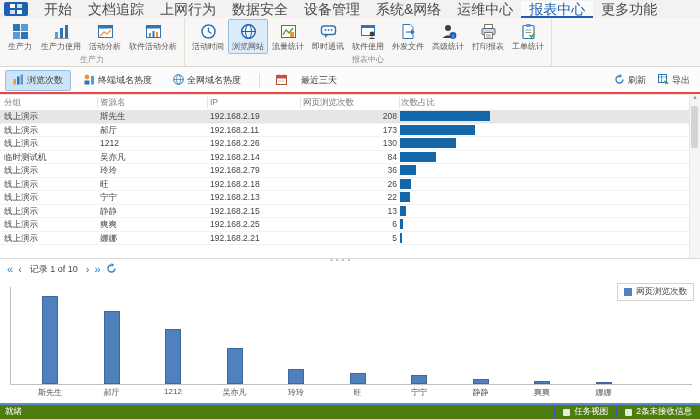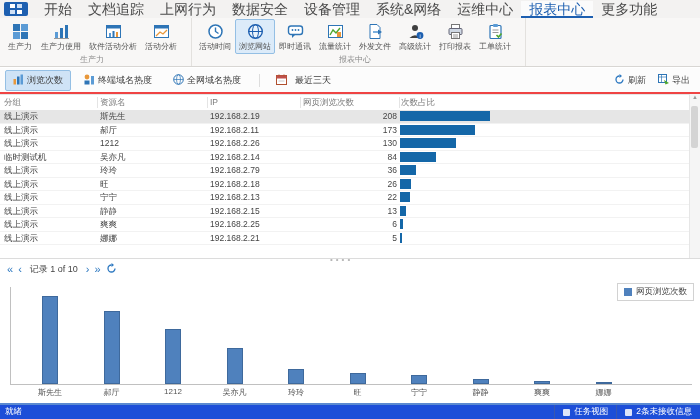--- a/index.html
+++ b/index.html
@@ -8,37 +8,37 @@
   
   .tabs-row{position:absolute;top:0;left:0;right:0;height:18px;background:#f3f2f1;
     display:flex;align-items:flex-end;border-bottom:1px solid #e2e0dd;}
   .app-btn{width:24px;height:14px;background:#1d5fb0;border-radius:2px;margin:0 8px 2px 4px;
     display:flex;align-items:center;justify-content:center;}
   .tab{padding:0 8px;font-size:14px;color:#4a4a4a;height:17px;line-height:17px;white-space:nowrap;}
   .tab.active{color:#1d5fb0;border-bottom:2px solid #1d5fb0;background:#fbfbfb;height:15px;}
   
   .ribbon{position:absolute;top:18px;left:0;right:0;height:48px;background:#f8f7f6;
     border-bottom:1px solid #d8d6d3;display:flex;}
-  .rgroup{display:flex;flex-direction:column;border-right:1px solid #e3e1de;padding:1px 10px 0 3px;}
+  .rgroup{display:flex;flex-direction:column;border-right:1px solid #e3e1de;padding:1px 3px 0 3px;}
   .rbtns{display:flex;align-items:flex-start;flex:1;}
   .rbtn{display:flex;flex-direction:column;align-items:center;gap:1px;padding:2px 3px 1px 3px;
     border:1px solid transparent;border-radius:2px;min-width:26px;}
   .rbtn.selected{background:#dcebf9;border-color:#94bfe4;}
   .rlabel{font-size:8px;color:#555;white-space:nowrap;}
   .ricon{height:18px;display:flex;align-items:center;}
   .rgroup-label{text-align:center;font-size:8px;color:#8a8a8a;height:11px;line-height:10px;}
   
   .toolbar{position:absolute;top:68px;left:0;right:0;height:24px;background:#fcfcfc;
     border-bottom:5px solid #ef4444;display:flex;align-items:center;font-size:9px;color:#3c3c3c;}
   .vtabs{display:flex;align-items:center;}
   .vtab{display:flex;align-items:center;gap:3px;padding:3px 7px;margin-left:5px;
     border:1px solid transparent;border-radius:2px;white-space:nowrap;}
   .vtab.selected{background:#cfe3f6;border-color:#94bfe4;}
   .tb-sep{width:1px;height:13px;background:#ddd;margin:0 10px;}
-  .datefilter{display:flex;align-items:center;gap:8px;padding:3px 6px;white-space:nowrap;}
+  .datefilter{display:flex;align-items:center;gap:14px;padding:3px 6px;white-space:nowrap;}
   .tb-right{margin-left:auto;display:flex;align-items:center;gap:12px;margin-right:10px;}
   .tb-action{display:flex;align-items:center;gap:3px;color:#444;white-space:nowrap;}
   
   .thead{position:absolute;top:94px;left:0;right:10px;height:15px;background:#fff;
     border-top:1px solid #e6e6e6;border-bottom:1px solid #cccccc;font-size:8.5px;color:#7a7a7a;}
   .hc{position:absolute;top:2px;white-space:nowrap;}
   .h0{left:4px}.h1{left:100px}.h2{left:210px}.h3{left:303px}.h4{left:401px}
   .hdiv{position:absolute;top:2px;bottom:2px;width:1px;background:#e4e4e4;}
   .tbody{position:absolute;top:110px;left:0;right:10px;}
   .trow{position:relative;height:12.5px;border-bottom:1px solid #f2f2f2;font-size:8.5px;color:#454545;}
@@ -60,21 +60,21 @@
   .chart{position:absolute;top:279px;left:0;right:0;height:124px;background:#fff;}
   .axis-y{position:absolute;left:10px;top:8px;width:1px;height:98px;background:#c0c0c0;}
   .axis-x{position:absolute;left:10px;right:8px;top:105px;height:1px;background:#c0c0c0;}
   .cbar{position:absolute;width:16px;background:#4f81bd;border:1px solid #3e699c;box-sizing:border-box;}
   .clabel{position:absolute;top:108px;width:60px;text-align:center;font-size:8px;color:#555;white-space:nowrap;}
   .legend{position:absolute;right:6px;top:4px;border:1px solid #d2d2d2;background:#fff;
     padding:2px 6px;font-size:8.5px;color:#444;display:flex;align-items:center;gap:4px;}
   .legend-sw{width:8px;height:8px;background:#4f81bd;}
   
   .status-accent{position:absolute;left:0;right:0;bottom:14px;height:2px;background:#5b8ad1;}
-  .statusbar{position:absolute;left:0;right:0;bottom:0;height:14px;background:#1d4ed8;color:#fff;
+  .statusbar{position:absolute;left:0;right:0;bottom:0;height:14px;background:#4d7c0f;color:#fff;
     display:flex;align-items:center;font-size:8.5px;gap:34px;}
   .sb-left{padding-left:5px;}
   .sb-right{margin-left:auto;display:flex;align-items:center;height:100%;}
   .sseg{display:flex;align-items:center;padding:0 8px;height:100%;border-left:1px solid #3a57ae;white-space:nowrap;}
   .sicon{width:7px;height:7px;background:#fff;opacity:.85;border-radius:1px;margin-right:4px;display:inline-block;}
   
   .watermark{position:absolute;left:500px;top:383px;display:flex;align-items:center;gap:3px;z-index:9;}
   .sticker{width:19px;height:19px;border-radius:50%;
     background:conic-gradient(#e04040,#f2a93b,#65a83e,#3b6fc4,#8e4fb8,#e04040);
     box-shadow:0 0 0 1.5px #fff inset;}
@@ -135,37 +135,37 @@
                   <rect x="12" y="2" width="3" height="13" fill="#2e75b6"></rect>
                 </svg>
               </span>
               <span class="rlabel">生产力使用</span>
             </div>
             <div class="rbtn">
               <span class="ricon">
                 <svg width="17" height="17" viewBox="0 0 17 17">
                   <rect x="1.5" y="2.5" width="14" height="12" fill="#fff" stroke="#2e75b6"></rect>
                   <rect x="1.5" y="2.5" width="14" height="3" fill="#2e75b6"></rect>
+                  <polyline points="3,13 7,9 10,11 14,7" stroke="#e8973a" fill="none" stroke-width="1.3"></polyline>
+                </svg>
+              </span>
+              <span class="rlabel">活动分析</span>
+            </div>
+            <div class="rbtn">
+              <span class="ricon">
+                <svg width="17" height="17" viewBox="0 0 17 17">
+                  <rect x="1.5" y="2.5" width="14" height="12" fill="#fff" stroke="#2e75b6"></rect>
+                  <rect x="1.5" y="2.5" width="14" height="3" fill="#2e75b6"></rect>
                   <rect x="4" y="10" width="2" height="4" fill="#5b9bd5"></rect>
                   <rect x="7.5" y="8" width="2" height="6" fill="#2e75b6"></rect>
                   <rect x="11" y="9" width="2" height="5" fill="#e8973a"></rect>
                 </svg>
               </span>
               <span class="rlabel">软件活动分析</span>
             </div>
-            <div class="rbtn">
-              <span class="ricon">
-                <svg width="17" height="17" viewBox="0 0 17 17">
-                  <rect x="1.5" y="2.5" width="14" height="12" fill="#fff" stroke="#2e75b6"></rect>
-                  <rect x="1.5" y="2.5" width="14" height="3" fill="#2e75b6"></rect>
-                  <polyline points="3,13 7,9 10,11 14,7" stroke="#e8973a" fill="none" stroke-width="1.3"></polyline>
-                </svg>
-              </span>
-              <span class="rlabel">活动分析</span>
-            </div>
           </div>
           <div class="rgroup-label">生产力</div>
         </div>
         <div class="rgroup">
           <div class="rbtns">
             <div class="rbtn">
               <span class="ricon">
                 <svg width="17" height="17" viewBox="0 0 17 17">
                   <circle cx="8.5" cy="8.5" r="6.5" fill="#fff" stroke="#2e75b6" stroke-width="1.5"></circle>
                   <polyline points="8.5,4.5 8.5,8.5 11.5,10.5" stroke="#2e75b6" fill="none" stroke-width="1.4"></polyline>
@@ -175,42 +175,53 @@
             </div>
             <div class="rbtn selected">
               <span class="ricon">
                 <svg width="17" height="17" viewBox="0 0 17 17">
                   <circle cx="8.5" cy="8.5" r="6.8" fill="#eaf3fc" stroke="#1d5fb0" stroke-width="1.4"></circle>
                   <ellipse cx="8.5" cy="8.5" rx="3" ry="6.8" fill="none" stroke="#1d5fb0"></ellipse>
                   <line x1="1.7" y1="8.5" x2="15.3" y2="8.5" stroke="#1d5fb0"></line>
                 </svg>
               </span>
               <span class="rlabel">浏览网站</span>
+            </div>
+            <div class="rbtn">
+              <span class="ricon">
+                <svg width="17" height="17" viewBox="0 0 17 17">
+                  <rect x="1.5" y="2.5" width="14" height="12" fill="#fff" stroke="#2e75b6"></rect>
+                  <polyline points="3,12 6,7 9,10 13,5" stroke="#4ea72e" fill="none" stroke-width="1.4"></polyline>
+                  <rect x="10" y="9" width="4" height="5" fill="#e8973a"></rect>
+                </svg>
+              </span>
+              <span class="rlabel">流量统计</span>
             </div>
             <div class="rbtn">
               <span class="ricon">
                 <svg width="17" height="17" viewBox="0 0 17 17">
                   <rect x="1.5" y="3" width="14" height="8.5" rx="2.5" fill="#fff" stroke="#2e75b6" stroke-width="1.4"></rect>
                   <path d="M5 11 L5 15 L9 11 Z" fill="#2e75b6"></path>
                   <circle cx="5.5" cy="7" r=".9" fill="#2e75b6"></circle>
                   <circle cx="8.5" cy="7" r=".9" fill="#2e75b6"></circle>
                   <circle cx="11.5" cy="7" r=".9" fill="#2e75b6"></circle>
                 </svg>
               </span>
               <span class="rlabel">即时通讯</span>
             </div>
             <div class="rbtn">
               <span class="ricon">
                 <svg width="17" height="17" viewBox="0 0 17 17">
-                  <rect x="1.5" y="2.5" width="14" height="12" fill="#fff" stroke="#2e75b6"></rect>
-                  <polyline points="3,12 6,7 9,10 13,5" stroke="#4ea72e" fill="none" stroke-width="1.4"></polyline>
-                  <rect x="10" y="9" width="4" height="5" fill="#e8973a"></rect>
-                </svg>
-              </span>
-              <span class="rlabel">流量统计</span>
+                  <rect x="1.5" y="2.5" width="13" height="10" fill="#fff" stroke="#2e75b6"></rect>
+                  <rect x="1.5" y="2.5" width="13" height="2.5" fill="#2e75b6"></rect>
+                  <circle cx="12" cy="11" r="2.4" fill="#3f3f3f"></circle>
+                  <path d="M8.6 16 Q12 13 15.4 16 Z" fill="#3f3f3f"></path>
+                </svg>
+              </span>
+              <span class="rlabel">软件使用</span>
             </div>
             <div class="rbtn">
               <span class="ricon">
                 <svg width="17" height="17" viewBox="0 0 17 17">
                   <path d="M3 1.5 H10 L13 4.5 V15.5 H3 Z" fill="#fff" stroke="#2e75b6"></path>
                   <polyline points="6,9 12,9" stroke="#5b9bd5" stroke-width="1.6"></polyline>
                   <path d="M11 6.5 L15 9 L11 11.5 Z" fill="#2e75b6"></path>
                 </svg>
               </span>
               <span class="rlabel">外发文件</span>

